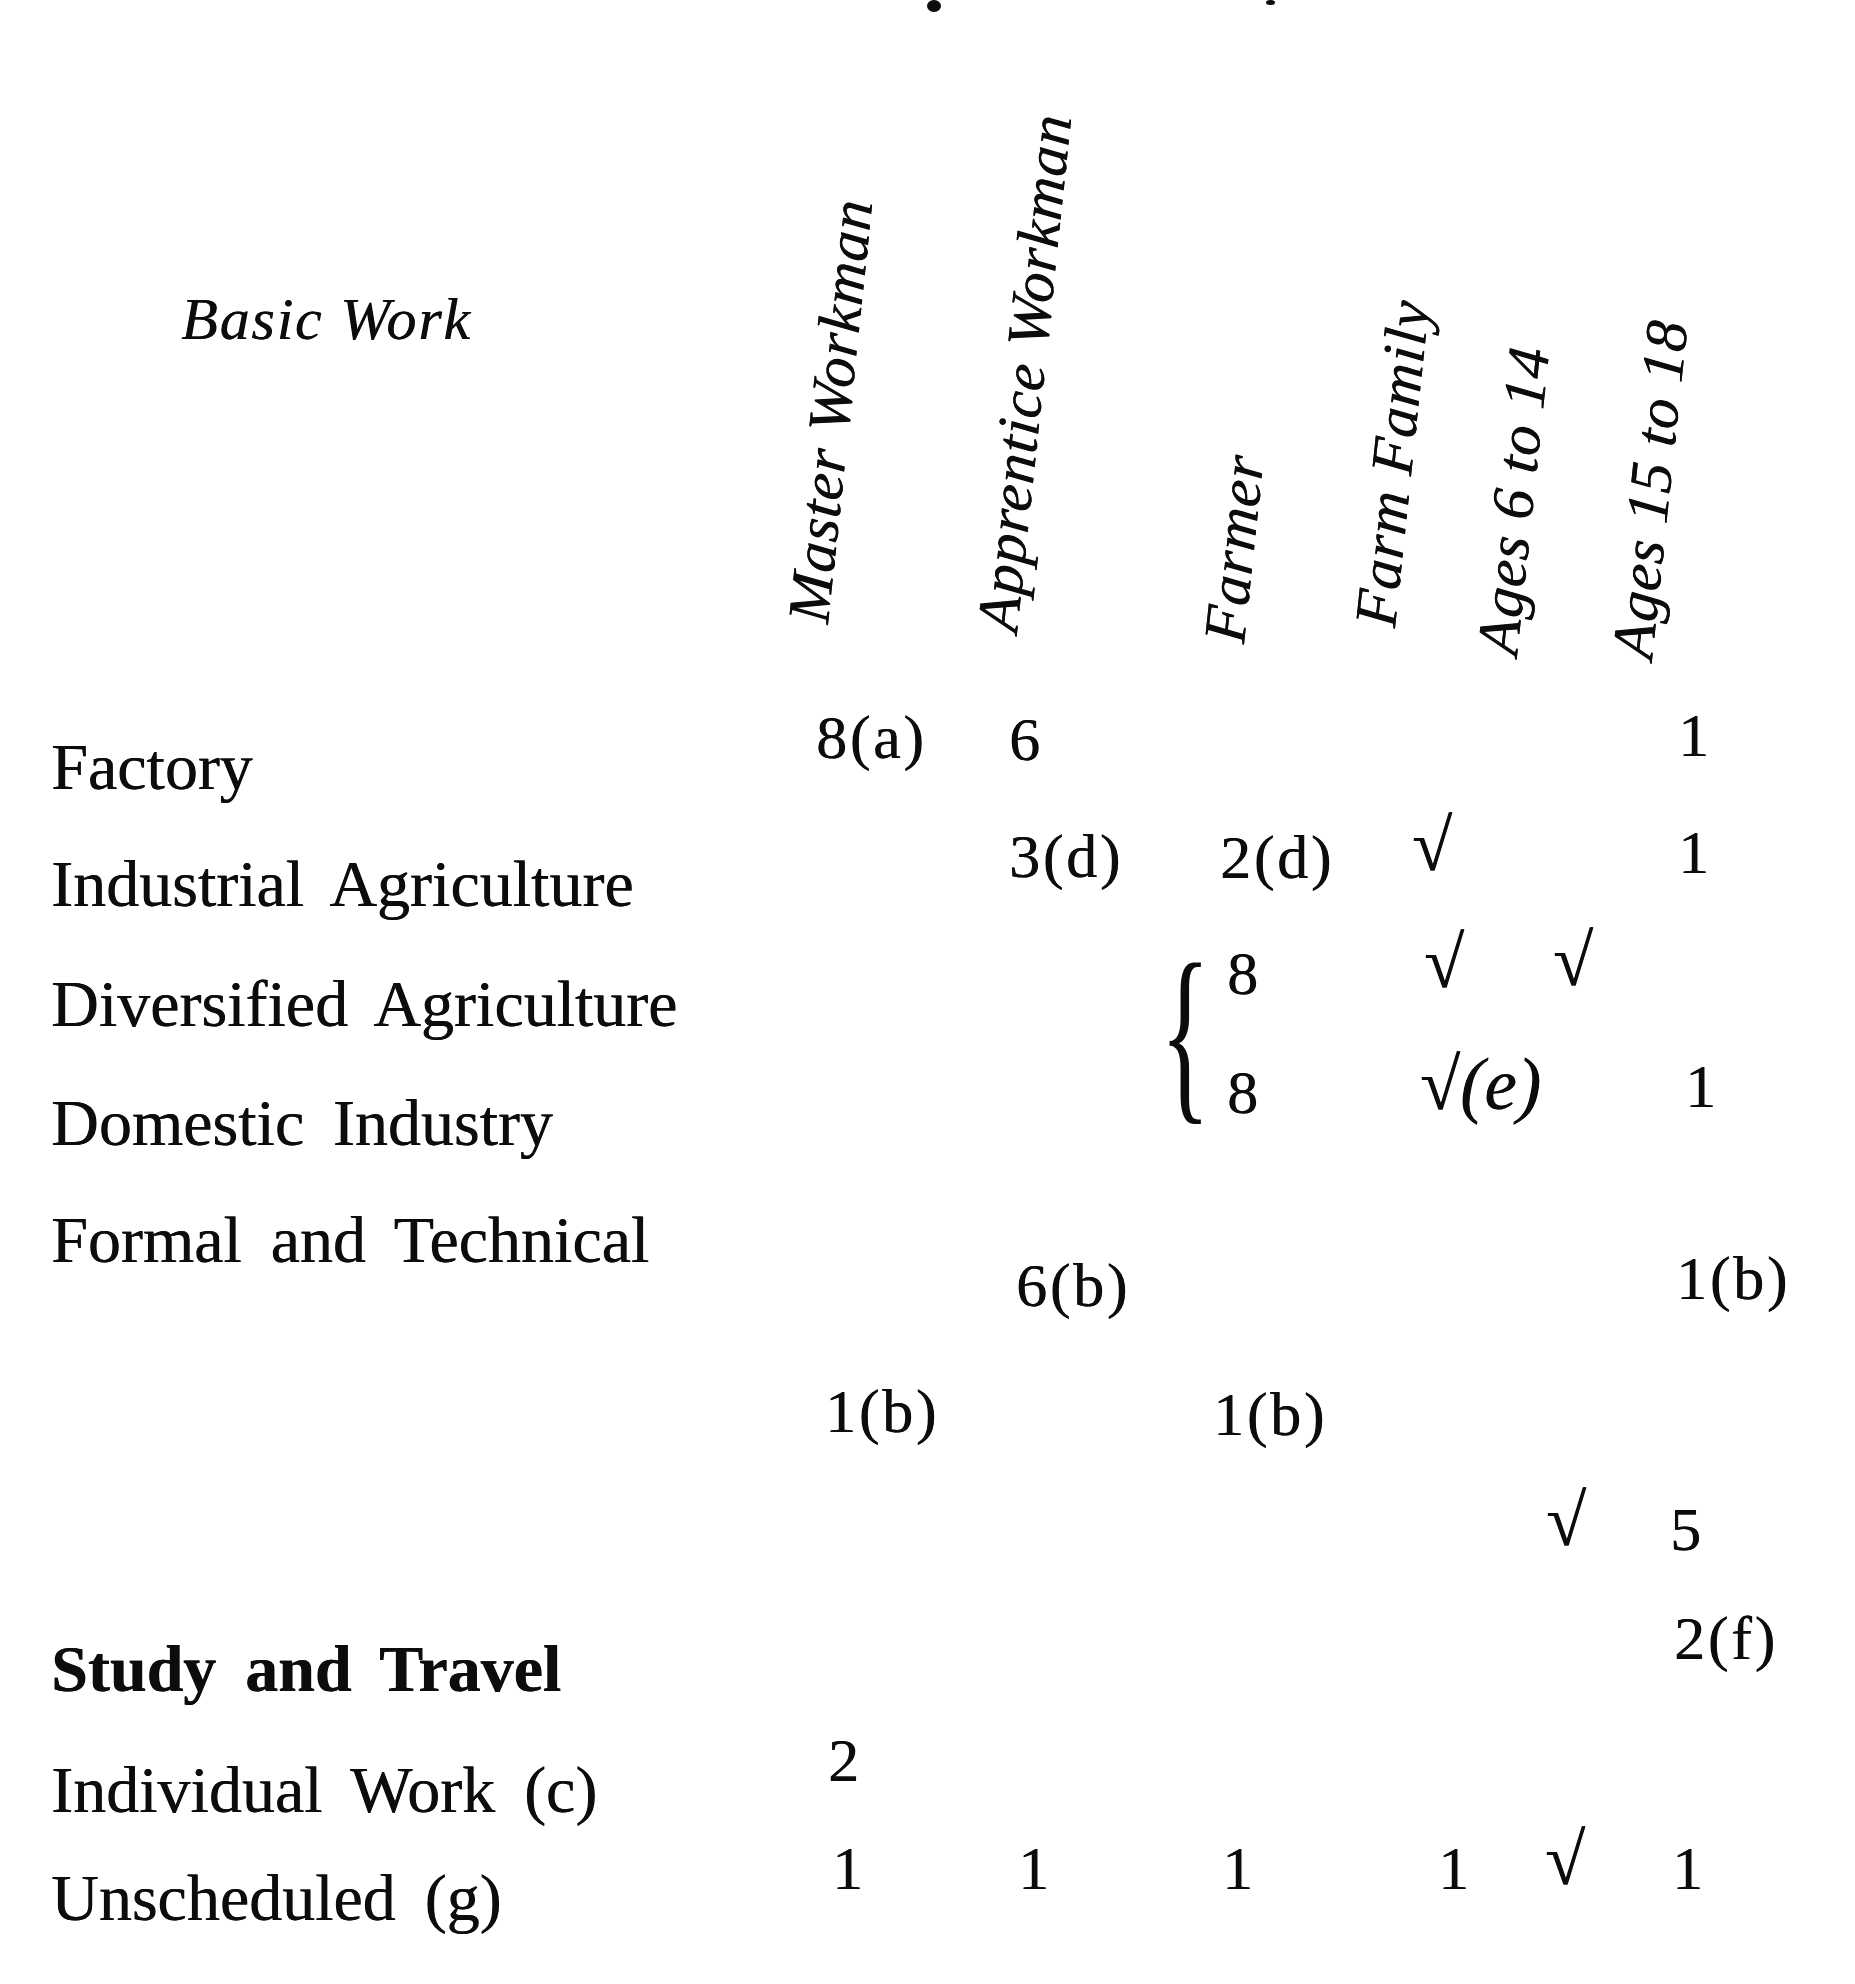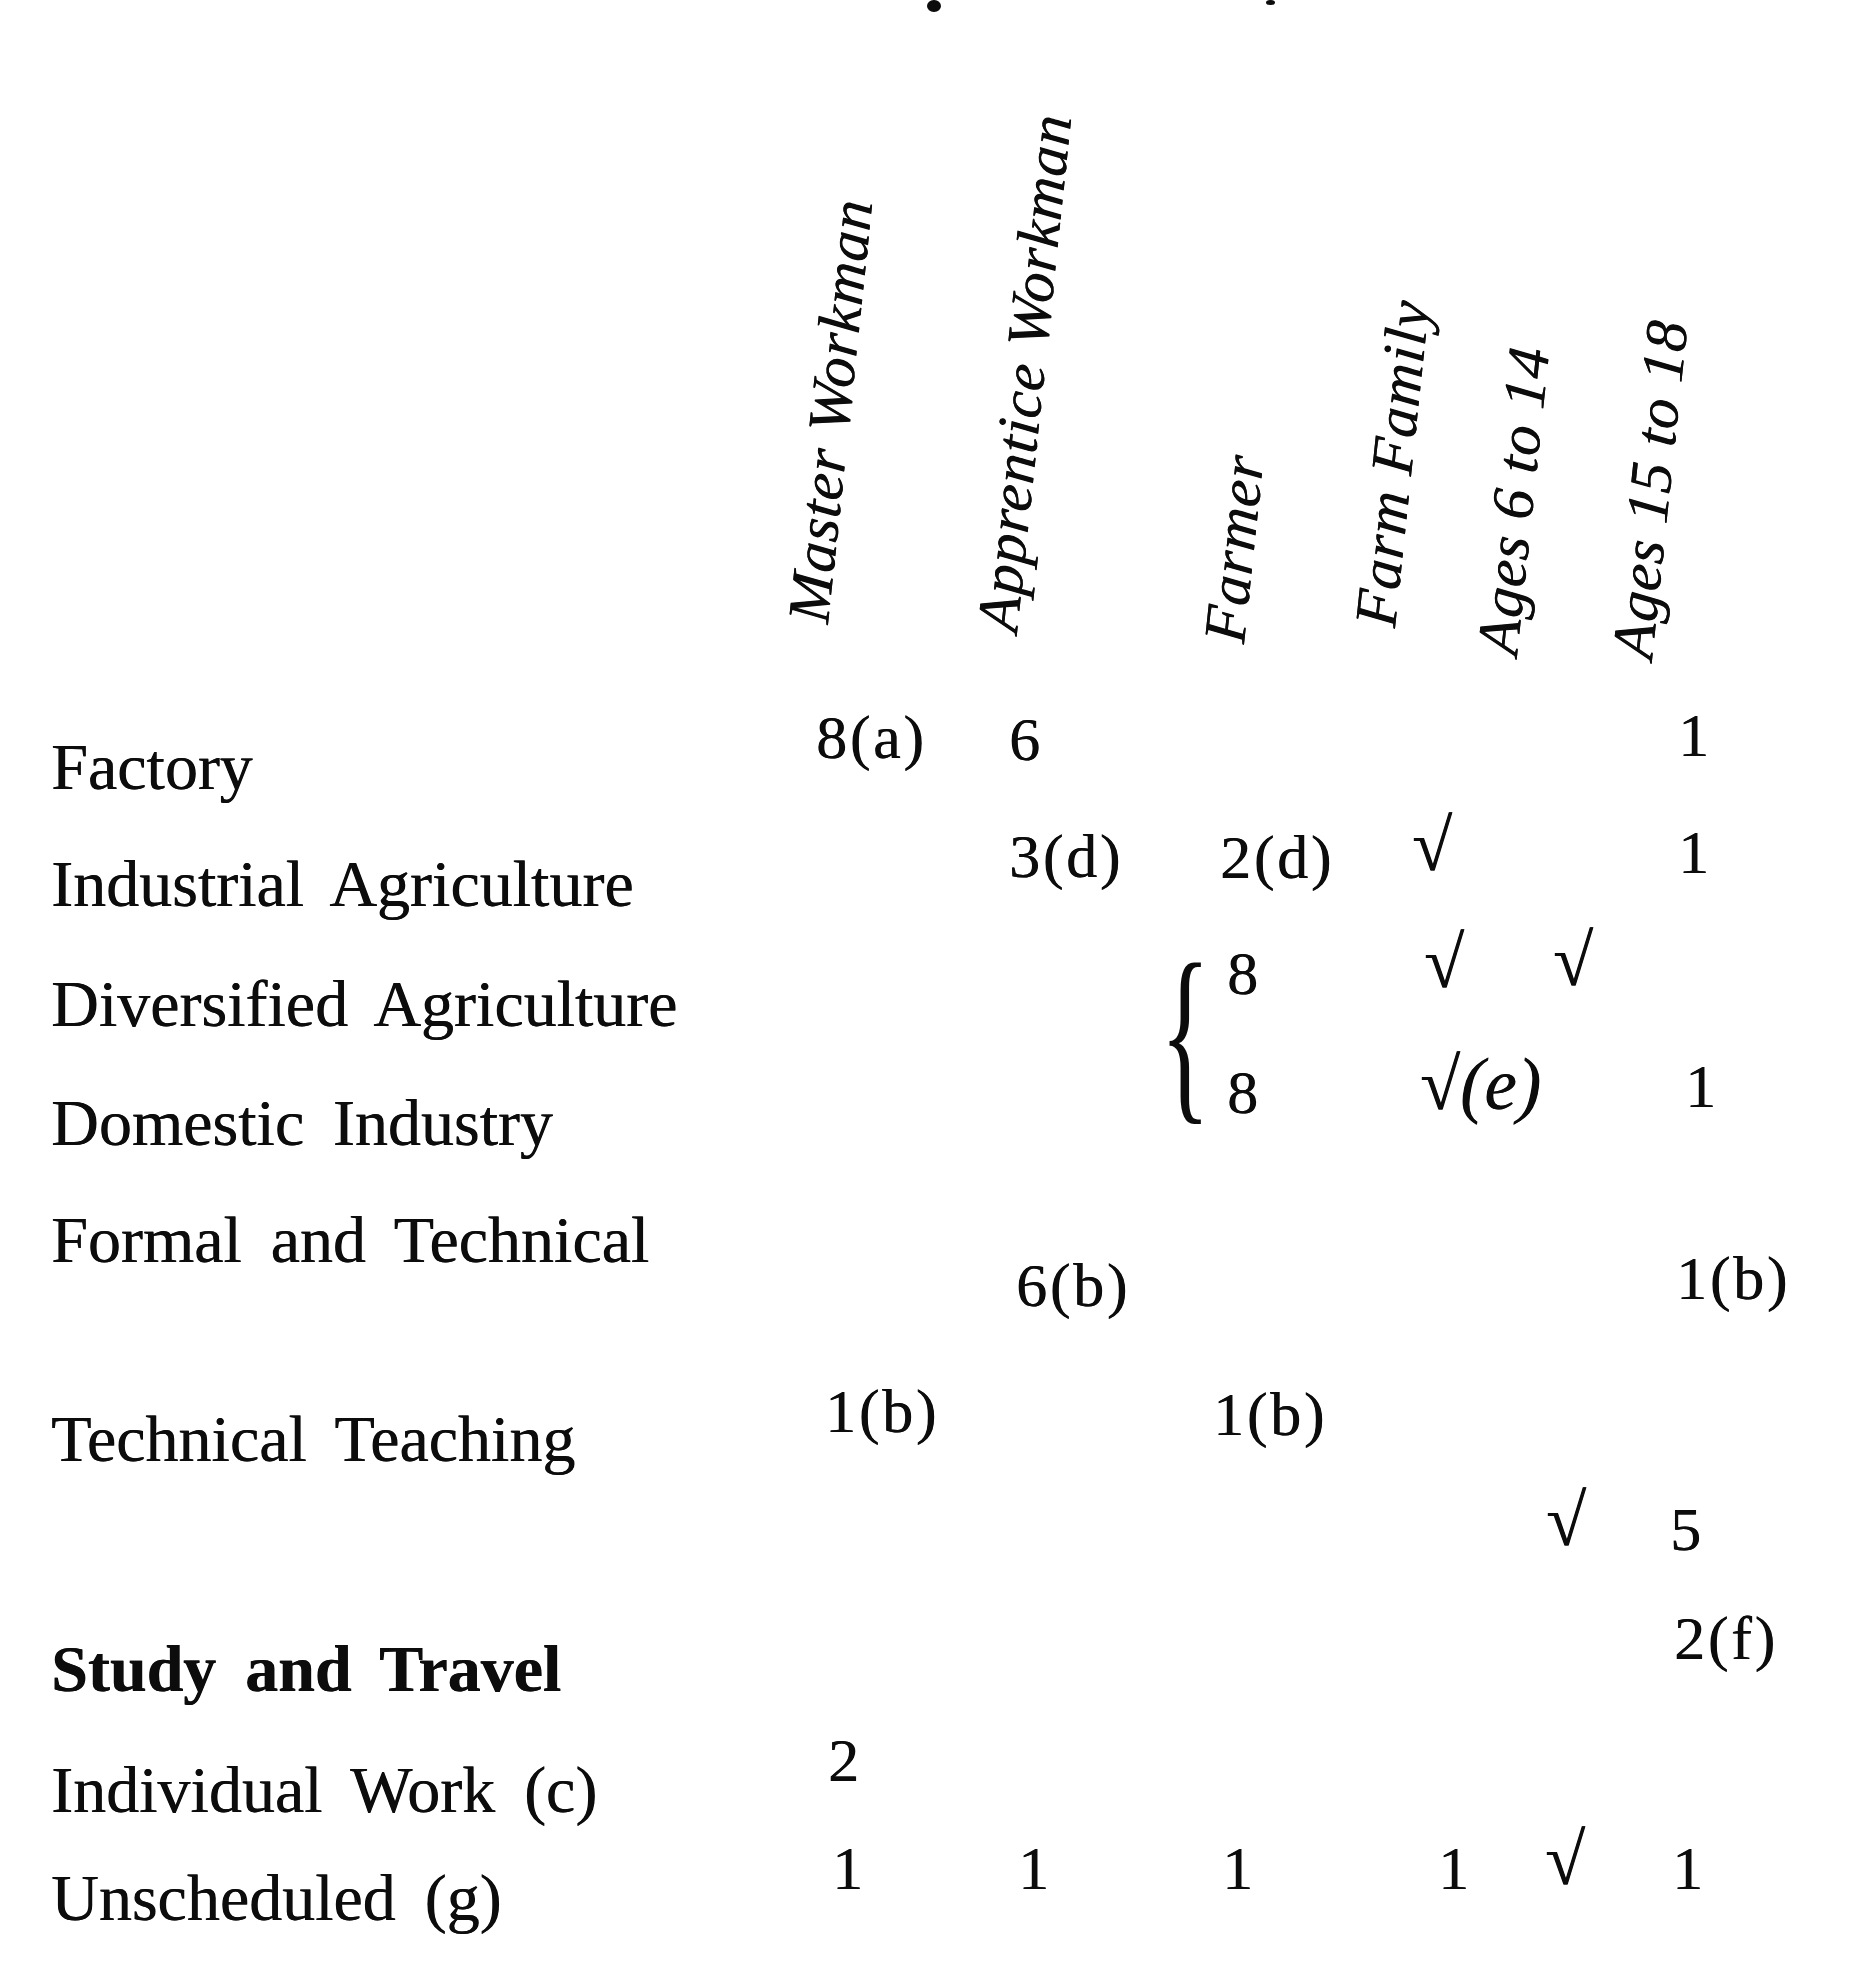--- a/index.html
+++ b/index.html
@@ -77,20 +77,21 @@
   .speck.s2 { left: 1266px; top: 0; width: 8.9px; height: 5.3px; }
 </style>
 </head>
 <body>
 
 <div class="page">
 
   <div class="speck s1"></div>
   <div class="speck s2"></div>
 
+  <div class="title">Basic Work</div>
 
   <div class="colhead" style="left:841px;  top:560px;">Master Workman</div>
   <div class="colhead" style="left:1030px; top:569px;">Apprentice Workman</div>
   <div class="colhead" style="left:1257px; top:580px;">Farmer</div>
   <div class="colhead" style="left:1408px; top:564px;">Farm Family</div>
   <div class="colhead" style="left:1530px; top:592px;">Ages 6 to 14</div>
   <div class="colhead" style="left:1665px; top:596px;">Ages 15 to 18</div>
 
   <div class="brace">{</div>
 
@@ -112,21 +113,20 @@
 
   <div class="rowlabel" style="top:1062px;">Domestic Industry</div>
   <span class="cell" style="left:1227px; top:1061px;">8</span>
   <span class="cell check" style="left:1420px; top:1048px;">√(e)</span>
   <span class="cell" style="left:1685px; top:1055px;">1</span>
 
   <div class="rowlabel" style="top:1179px;">Formal and Technical</div>
   <span class="cell" style="left:1016px; top:1254px;">6(b)</span>
   <span class="cell" style="left:1676px; top:1247px;">1(b)</span>
 
-  <div class="rowlabel" style="top:1378px;">Technical Teaching</div>
   <span class="cell" style="left:825px;  top:1380px;">1(b)</span>
   <span class="cell" style="left:1213px; top:1383px;">1(b)</span>
 
   <span class="cell check" style="left:1546px; top:1484px;">√</span>
   <span class="cell" style="left:1670px; top:1498px;">5</span>
 
   <div class="rowlabel" style="top:1608px;font-weight:bold;">Study and Travel</div>
   <span class="cell" style="left:1674px; top:1607px;">2(f)</span>
 
   <div class="rowlabel" style="top:1729px;">Individual Work (c)</div>

